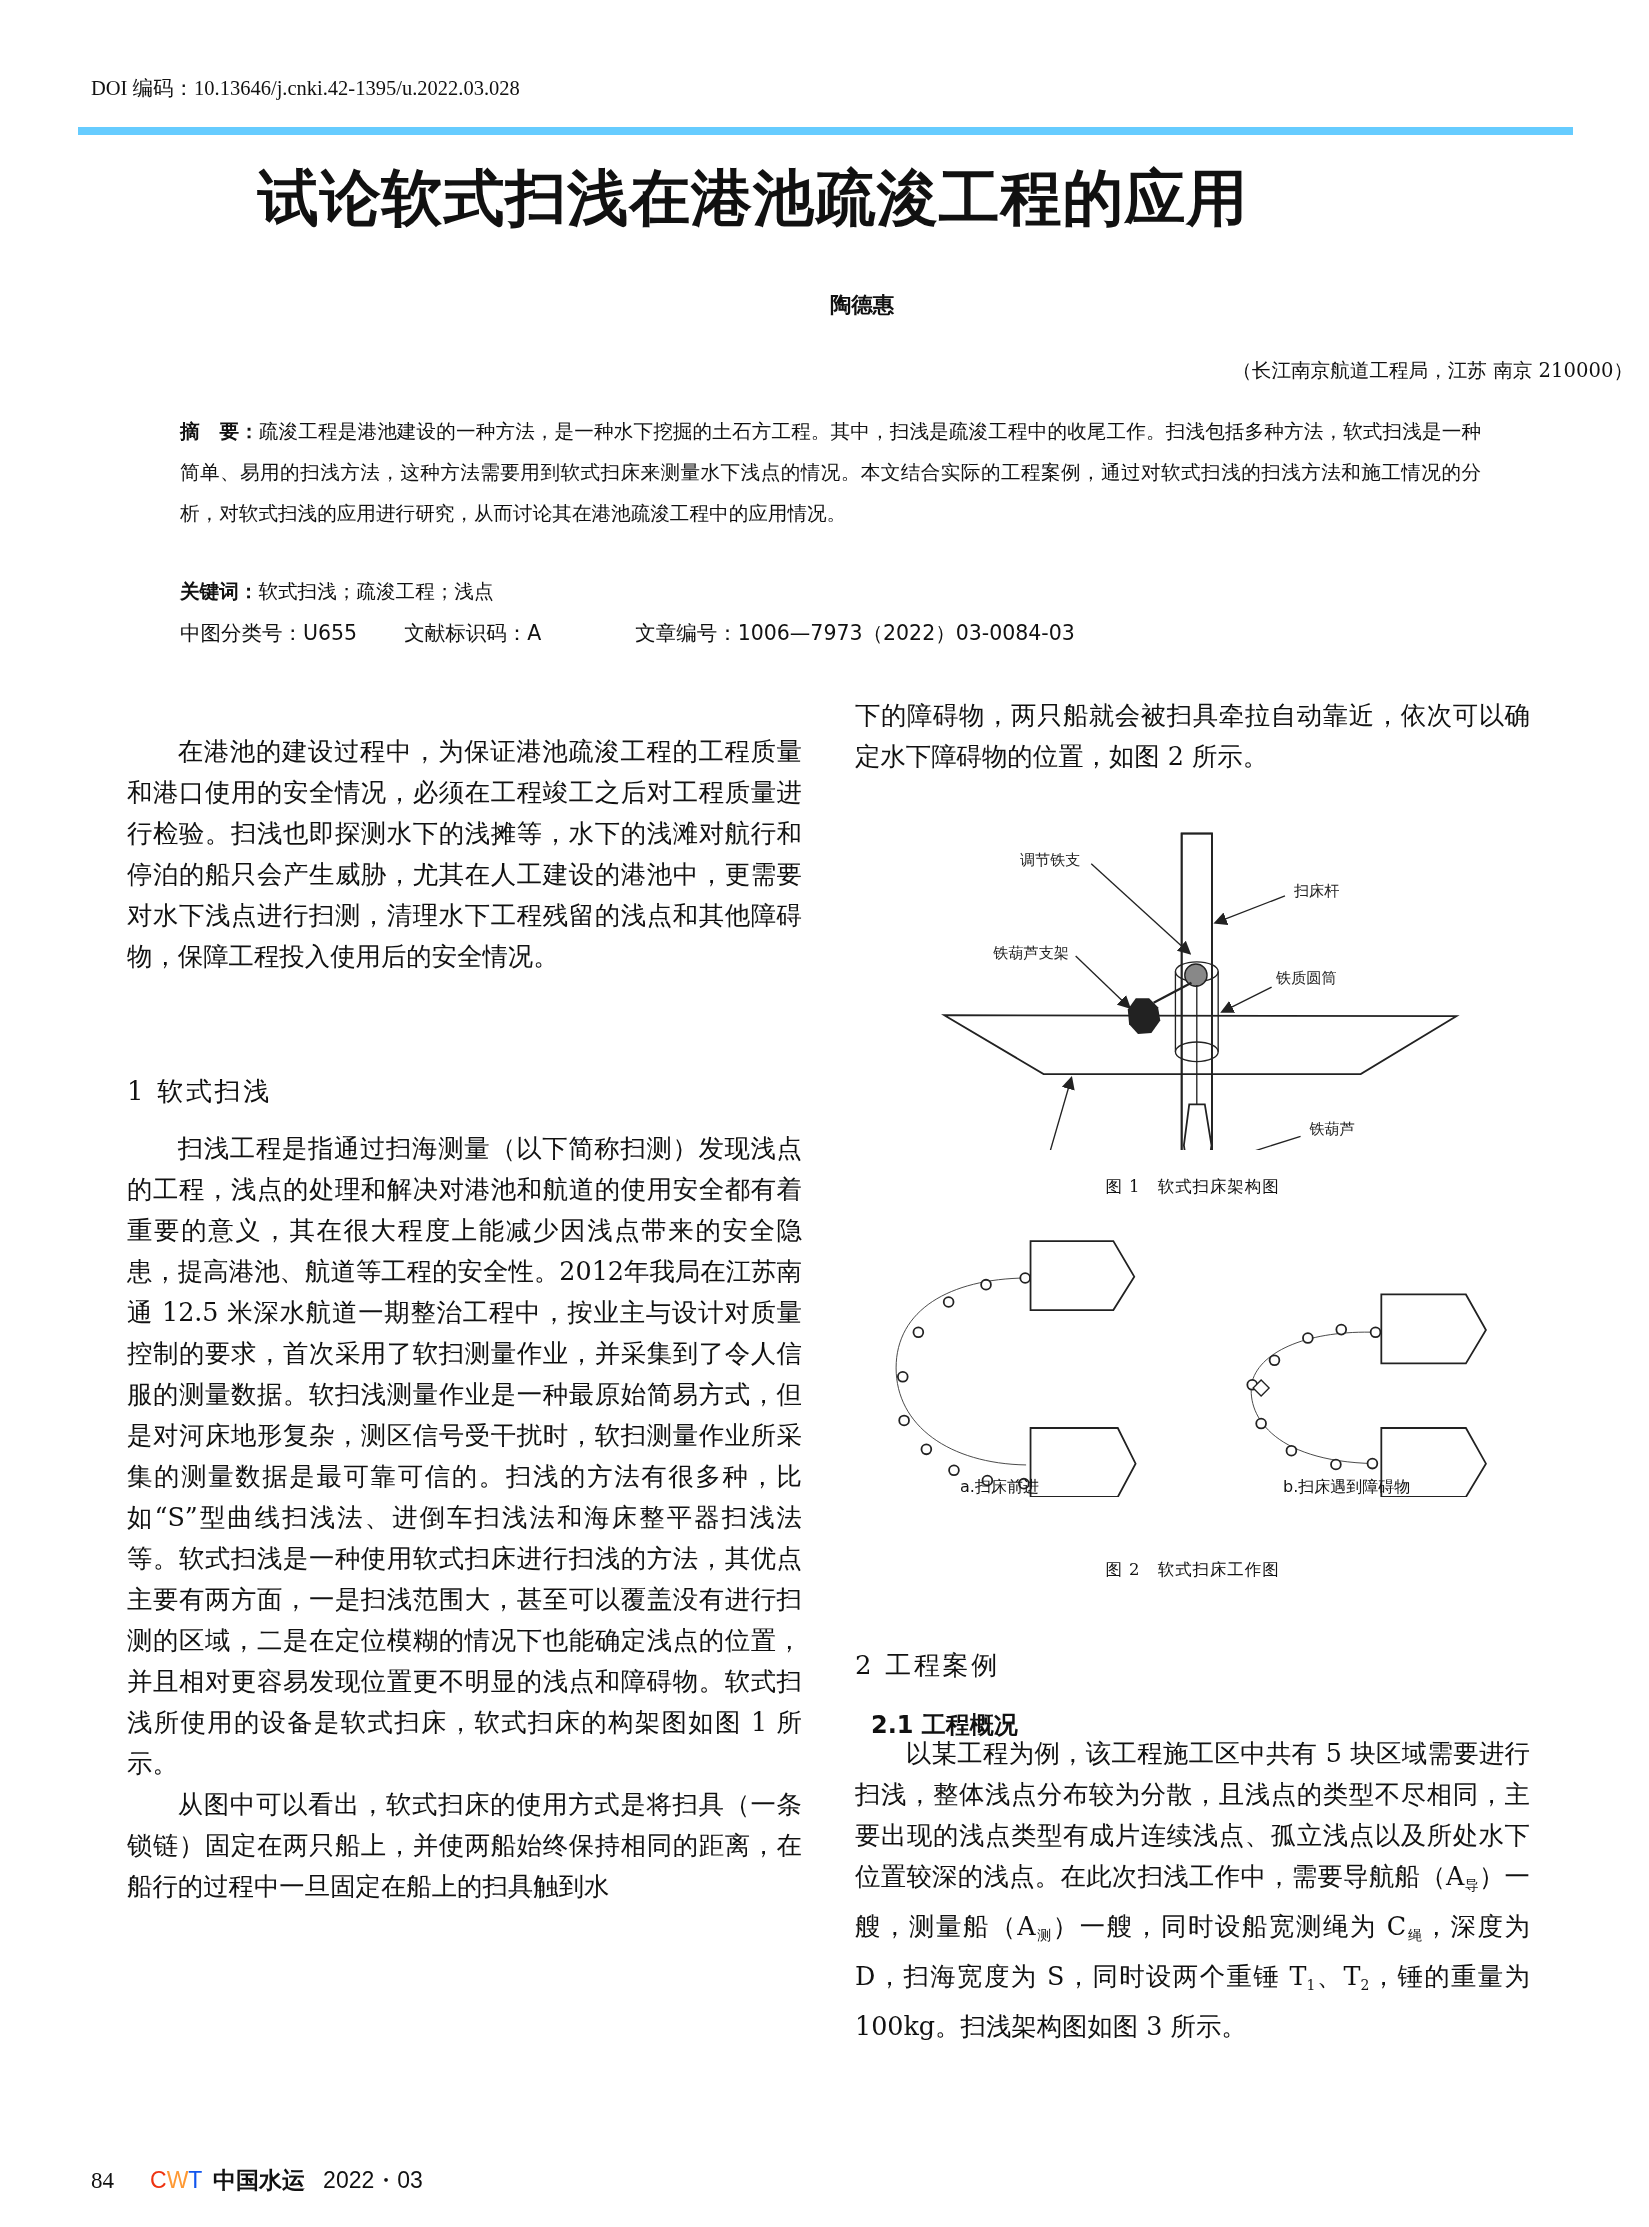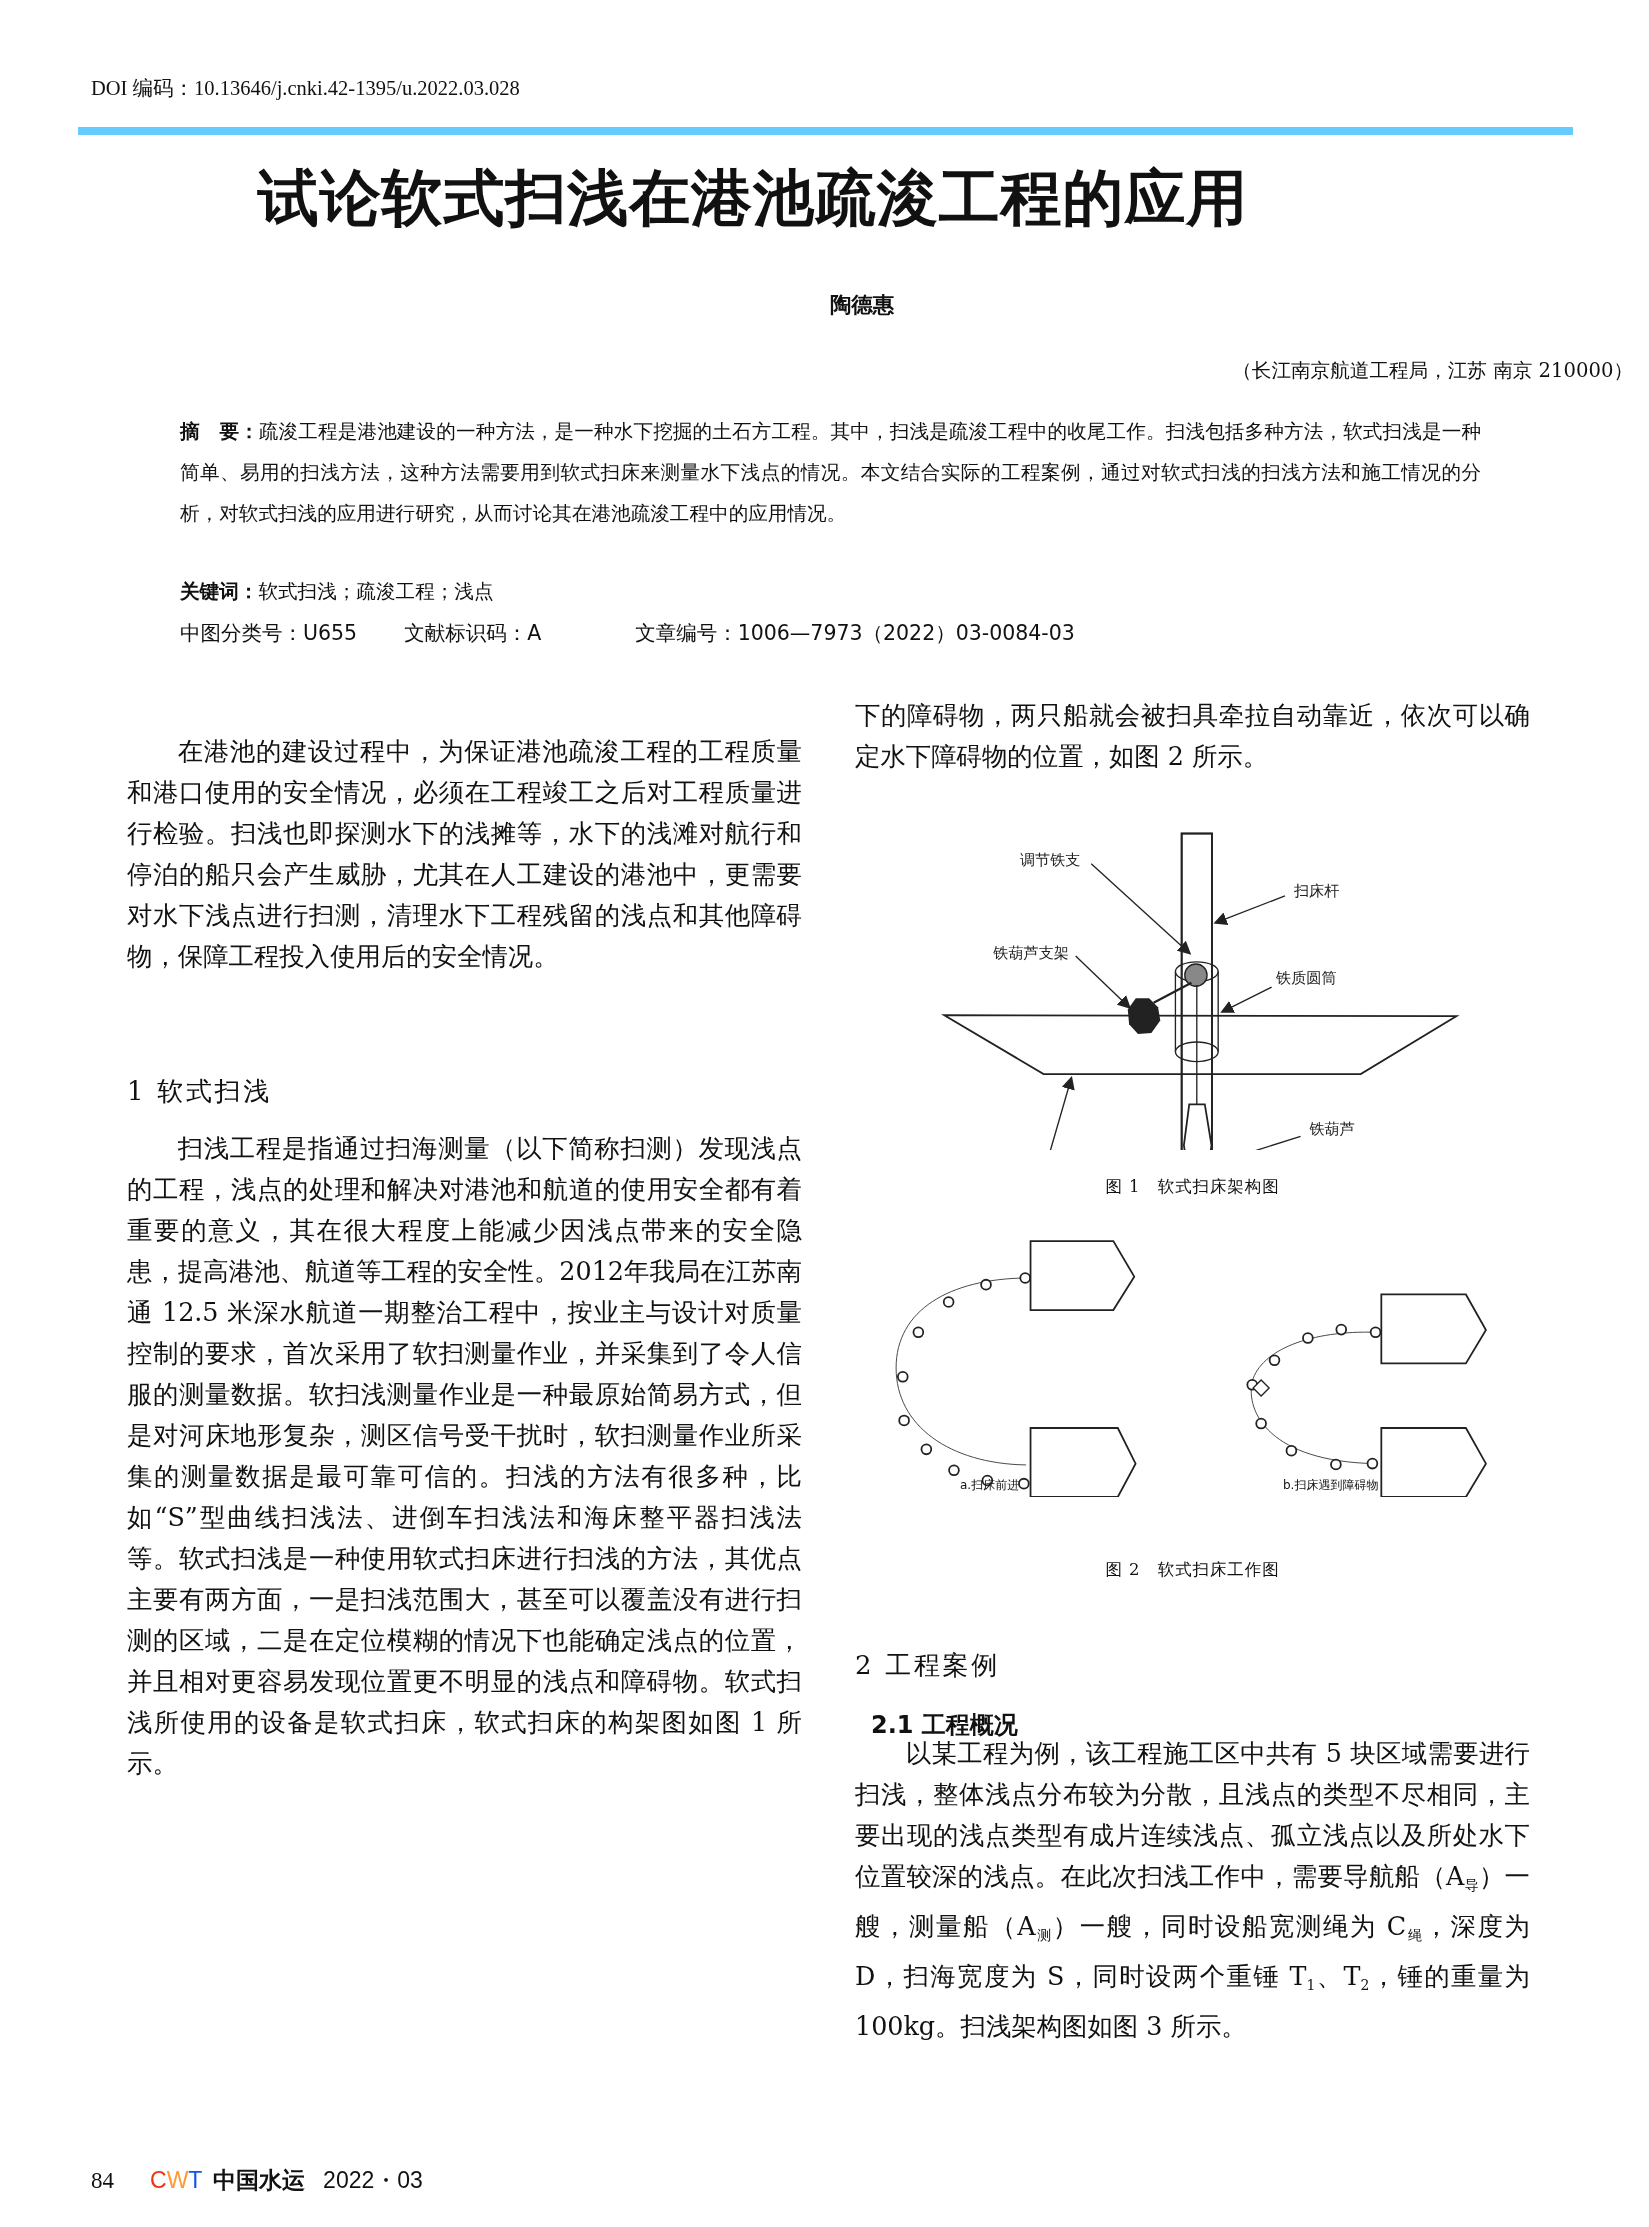--- a/index.html
+++ b/index.html
@@ -23,21 +23,21 @@
   .col p.noindent { text-indent: 0; }
   .colL { left: 127px; top: 731px; }
   .colR1 { left: 855px; top: 695px; }
   .h1 { font-size: 26px; font-weight: normal; margin: 0; letter-spacing: 2.7px; }
   .h2 { font-size: 24px; font-weight: bold; font-family: "DejaVu Sans", sans-serif; margin: 16px; }
   .sec1 { left: 127px; top: 1074px; }
   .colL2 { left: 127px; top: 1109px; margin-top: 19px; }
   .fig1 { left: 922px; top: 811px; width: 579px; height: 339px; }
   .figcap { font-size: 16.5px; text-align: center; width: 675px; left: 855px; letter-spacing: 0.9px; }
   .fig2 { left: 869px; top: 1221px; width: 624px; height: 276px; }
-  .sublbl { font-size: 12px; font-family: "DejaVu Sans", sans-serif; }
+  .sublbl { font-size: 16px; font-family: "DejaVu Sans", sans-serif; }
   .sec2 { left: 855px; top: 1648px; }
   .sec21 { left: 855px; top: 1693px; }
   .colR2 { left: 855px; top: 1733px; }
   .footer { left: 91px; top: 2165px; font-size: 23px; font-family: "Liberation Sans", sans-serif; white-space: pre; }
   .footer .pg { font-family: "Liberation Serif", serif; }
   .footer .journal { font-weight: bold; font-family: "DejaVu Sans", sans-serif; }
   sub { font-size: 0.55em; vertical-align: -0.35em; }
   .fl { font-family: "DejaVu Sans", sans-serif; font-size: 34px; fill: #222; }
 </style>
 </head>
@@ -63,20 +63,21 @@
 <div class="abs col colL">
   <p>在港池的建设过程中，为保证港池疏浚工程的工程质量和港口使用的安全情况，必须在工程竣工之后对工程质量进行检验。扫浅也即探测水下的浅摊等，水下的浅滩对航行和停泊的船只会产生威胁，尤其在人工建设的港池中，更需要对水下浅点进行扫测，清理水下工程残留的浅点和其他障碍物，保障工程投入使用后的安全情况。</p>
 </div>
 
 <div class="abs sec1">
   <h2 class="h1">1  软式扫浅</h2>
 </div>
 
 <div class="abs col colL2">
   <p>扫浅工程是指通过扫海测量（以下简称扫测）发现浅点的工程，浅点的处理和解决对港池和航道的使用安全都有着重要的意义，其在很大程度上能减少因浅点带来的安全隐患，提高港池、航道等工程的安全性。2012年我局在江苏南通 12.5 米深水航道一期整治工程中，按业主与设计对质量控制的要求，首次采用了软扫测量作业，并采集到了令人信服的测量数据。软扫浅测量作业是一种最原始简易方式，但是对河床地形复杂，测区信号受干扰时，软扫测量作业所采集的测量数据是最可靠可信的。扫浅的方法有很多种，比如“S”型曲线扫浅法、进倒车扫浅法和海床整平器扫浅法等。软式扫浅是一种使用软式扫床进行扫浅的方法，其优点主要有两方面，一是扫浅范围大，甚至可以覆盖没有进行扫测的区域，二是在定位模糊的情况下也能确定浅点的位置，并且相对更容易发现位置更不明显的浅点和障碍物。软式扫浅所使用的设备是软式扫床，软式扫床的构架图如图 1 所示。</p>
+  <p>从图中可以看出，软式扫床的使用方式是将扫具（一条锁链）固定在两只船上，并使两船始终保持相同的距离，在船行的过程中一旦固定在船上的扫具触到水</p>
 </div>
 
 <div class="abs col colR1">
   <p class="noindent">下的障碍物，两只船就会被扫具牵拉自动靠近，依次可以确定水下障碍物的位置，如图 2 所示。</p>
 </div>
 
 <svg class="abs fig1" viewBox="0 0 1300 760">
   <defs>
     <marker id="arr" markerWidth="10" markerHeight="10" refX="8" refY="5" orient="auto">
       <path d="M0,0 L10,5 L0,10 z" fill="#222"></path>

